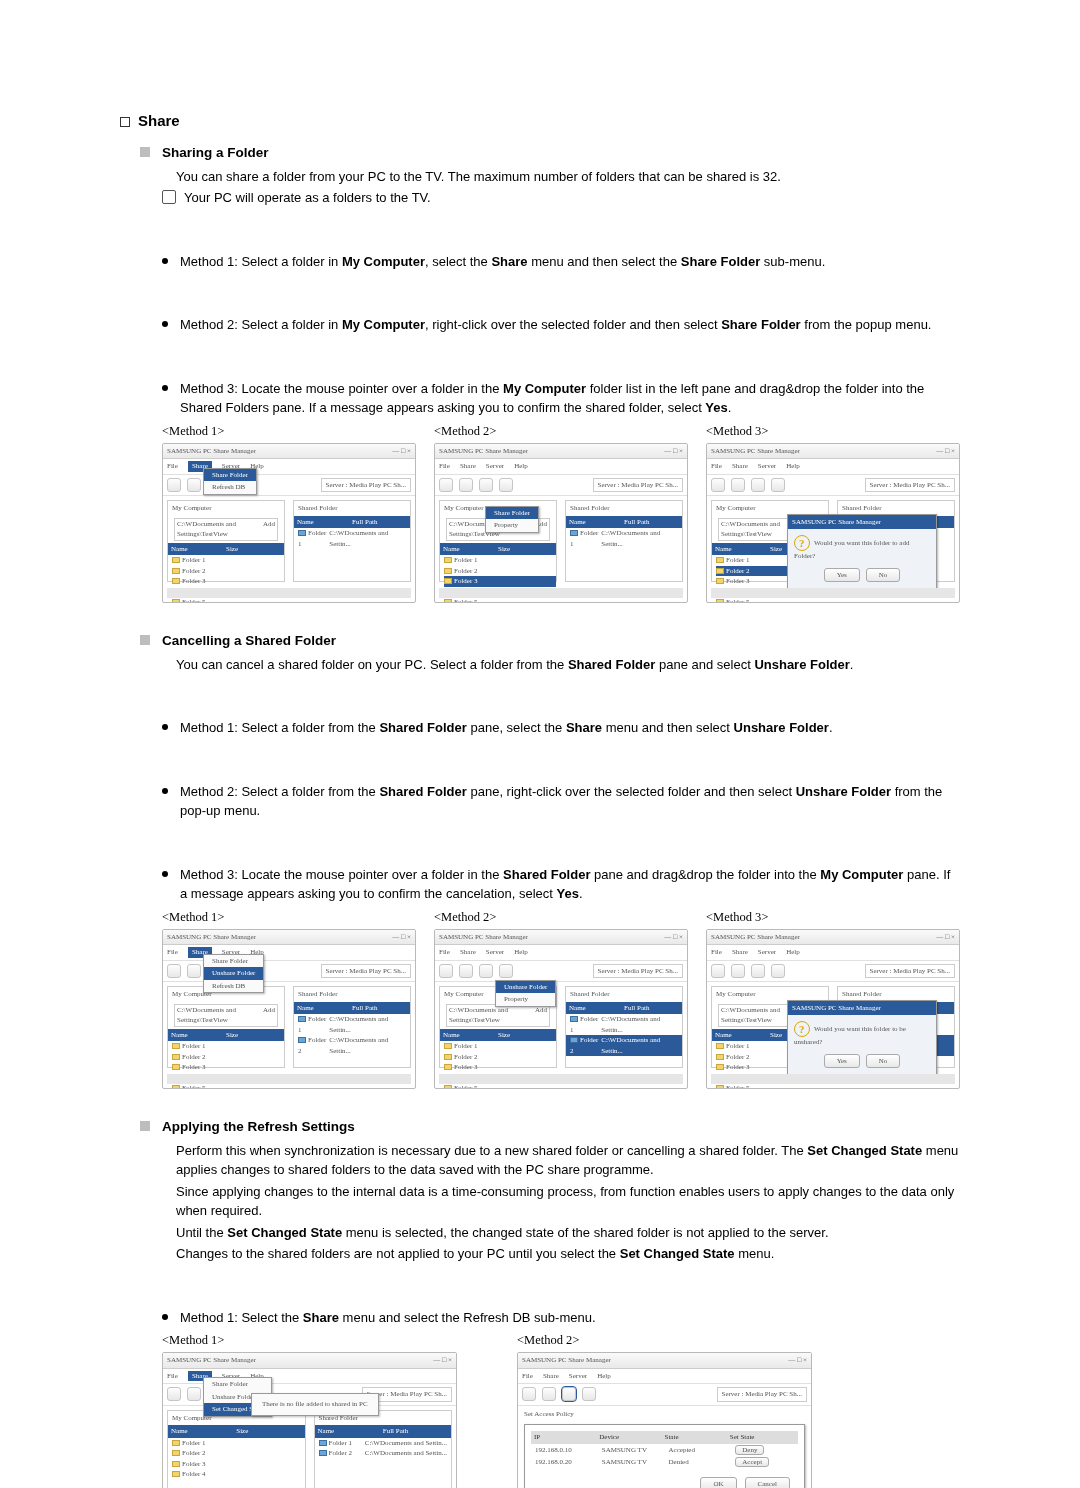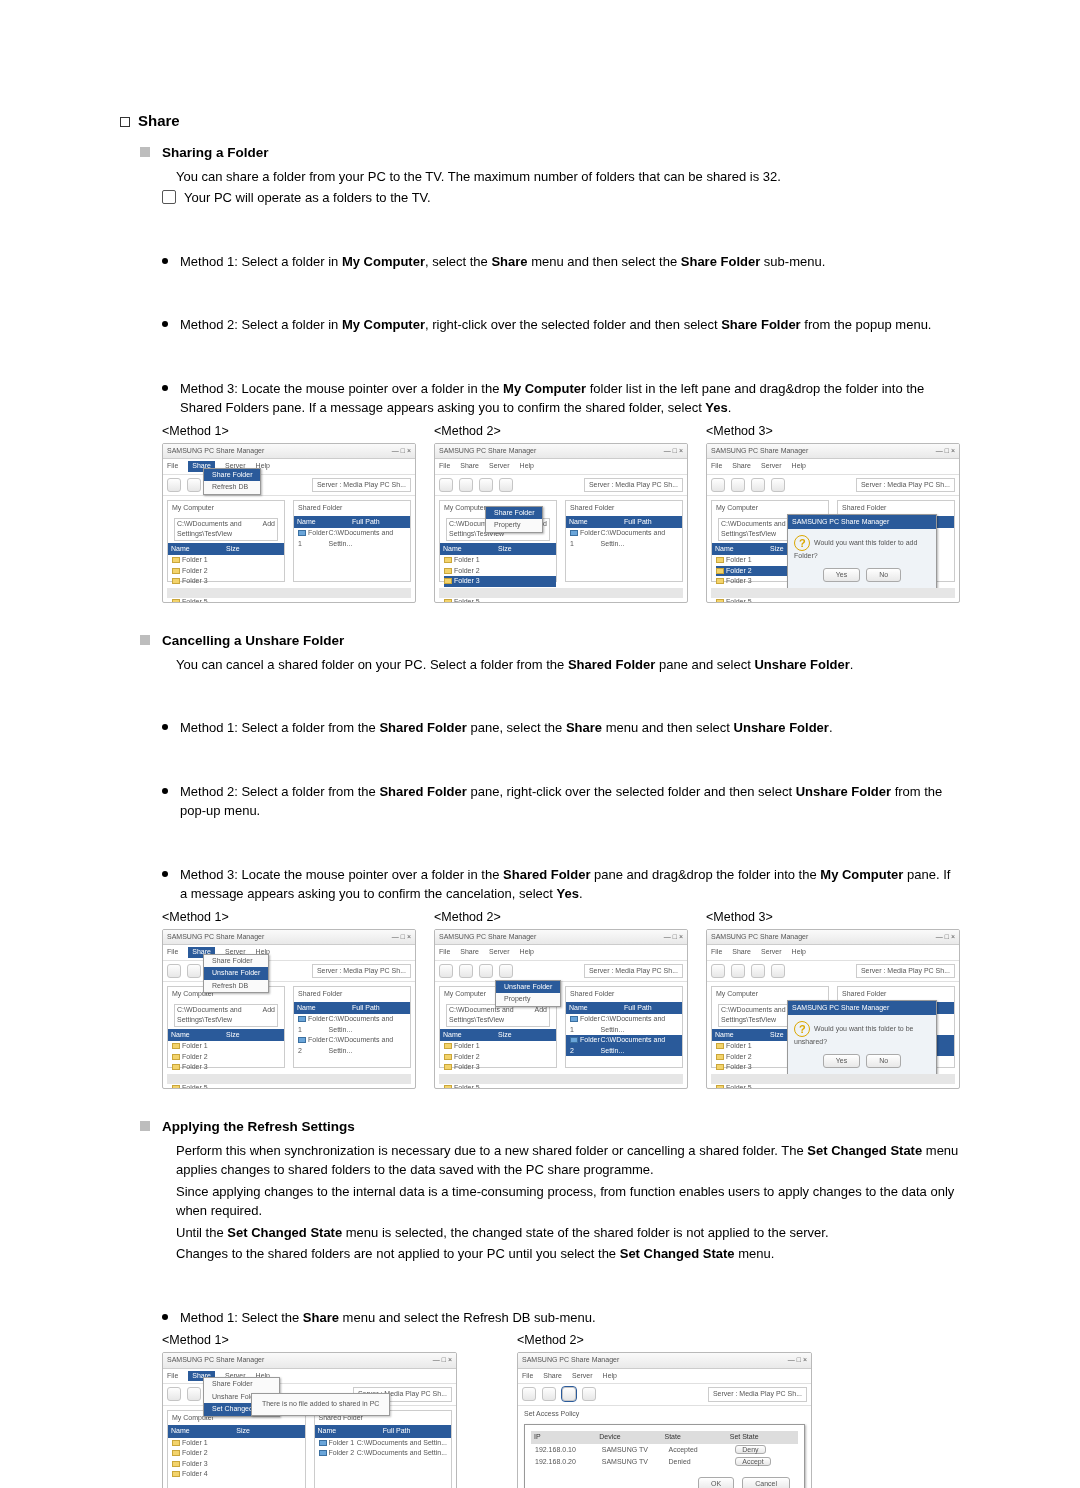--- a/index.html
+++ b/index.html
@@ -22,21 +22,21 @@
     .note-icon { 
       display: inline-block; width: 14px; height: 14px; border: 1px solid #555; border-radius: 2px; 
       position: relative; margin-right: 8px; margin-top: 2px; flex-shrink: 0;
       font-size: 9px; text-align: center; line-height: 12px;
     }
     .note-icon::after { content: ""; position: absolute; left: 1px; right: 1px; bottom: 10px; top: 2px; transform: rotate(45deg) translateX(4px); }
     ul.bul { list-style: none; margin-left: 42px; }
     ul.bul > li { position: relative; padding-left: 18px; margin-bottom: 2px; margin-top: 44px; }
     ul.bul > li::before { content: ""; position: absolute; left: 0; top: 6px; width: 6px; height: 6px; background: #000; border-radius: 50%; }
     .methods-row { display: flex; gap: 18px; margin-left: 42px; margin-top: 4px; margin-bottom: 28px; }
-    .method-col { flex: 1; }
+    .method-col { flex: 1; font-family: Liberation Serif, serif; }
     .method-label { font-size: 12.5px; margin-bottom: 2px; }
     .mockui { border: 1px solid #b9b9b9; height: 160px; background: #fff; position: relative; font-size: 7px; color: #555; overflow: hidden; border-radius: 2px; }
     .mockui.small { height: 170px; }
     .mockui .titlebar { background: linear-gradient(#fafafa,#e9e9e9); border-bottom: 1px solid #ccc; padding: 2px 4px; display: flex; justify-content: space-between; align-items: center; }
     .mockui .menubar { padding: 2px 4px; border-bottom: 1px solid #e0e0e0; display: flex; gap: 10px; }
     .mockui .menubar .hi { background: #2a5a9a; color: #fff; padding: 0 4px; }
     .mockui .toolbar { padding: 3px 4px; border-bottom: 1px solid #e0e0e0; display: flex; gap: 6px; align-items: center; }
     .mockui .tbtn { width: 14px; height: 14px; background: linear-gradient(#fefefe,#e7e7e7); border: 1px solid #c5c5c5; border-radius: 3px; display:flex; align-items:center; justify-content:center; }
     .mockui .drop { margin-left:auto; border:1px solid #ccc; padding: 1px 4px; font-size: 7px; }
     .mockui .content { display: flex; height: 90px; }
@@ -275,21 +275,21 @@
             <span class="dbtn">No</span>
           </div>
       </div>
       <div class="btm"></div>
     </div>
   </div>
 </div>
 
 <div class="h2-row">
   <span class="sq"></span>
-  <span class="h2">Cancelling a Unshare Folder</span>
+  <span class="h2">Cancelling a Shared Folder</span>
 </div>
 <p class="para">You can cancel a shared folder on your PC. Select a folder from the <b>Shared Folder</b> pane and select <b>Unshare Folder</b>.</p>
 <ul class="bul">
   <li>Method 1: Select a folder from the <b>Shared Folder</b> pane, select the <b>Share</b> menu and then select <b>Unshare Folder</b>.</li>
   <li>Method 2: Select a folder from the <b>Shared Folder</b> pane, right-click over the selected folder and then select <b>Unshare Folder</b> from the pop-up menu.</li>
   <li>Method 3: Locate the mouse pointer over a folder in the <b>Shared Folder</b> pane and drag&amp;drop the folder into the <b>My Computer</b> pane. If a message appears asking you to confirm the cancelation, select <b>Yes</b>.</li>
 </ul>
 
 <div class="methods-row methods-3">
 

